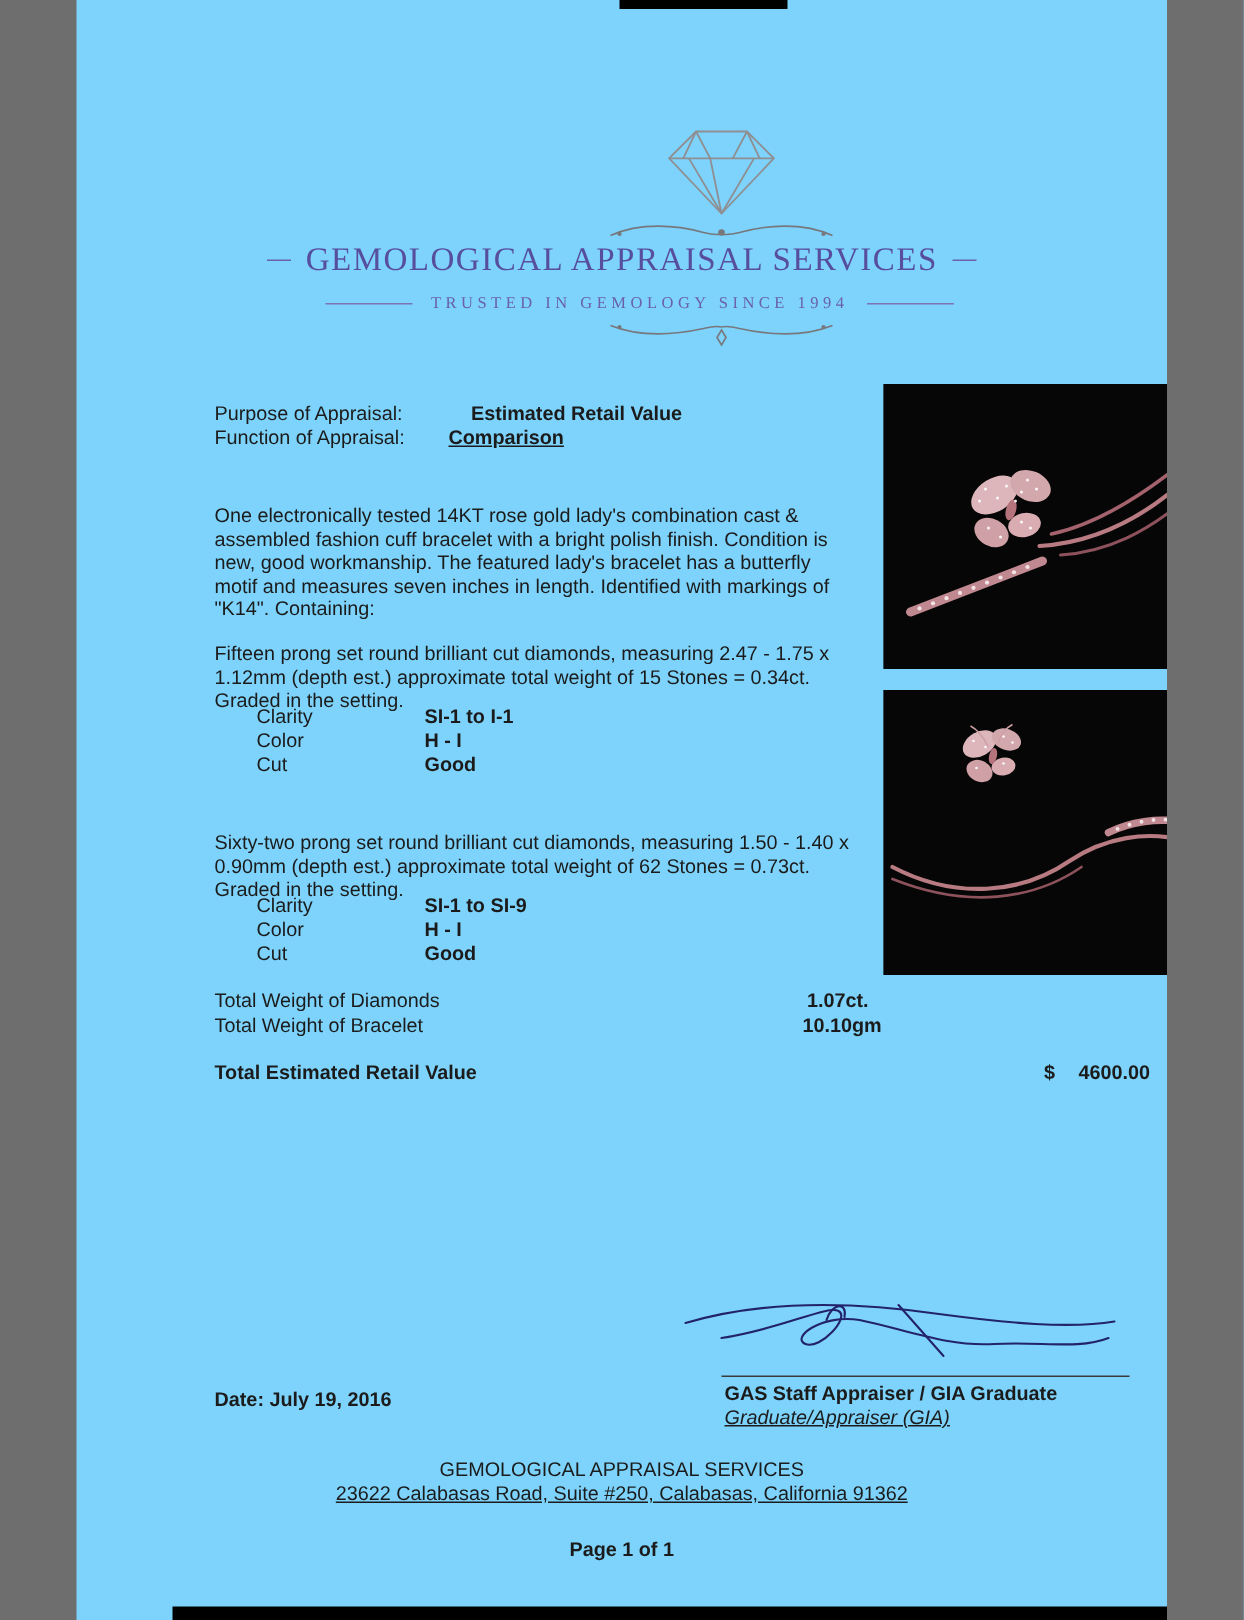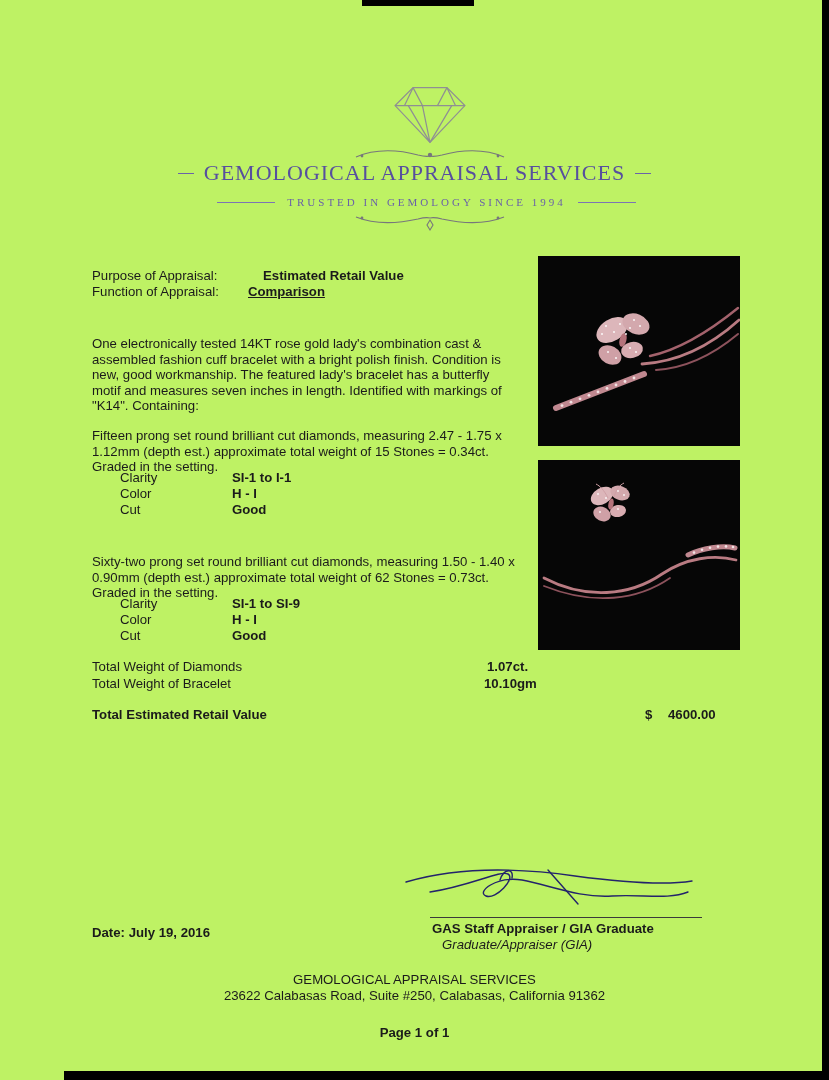--- a/index.html
+++ b/index.html
@@ -1,19 +1,19 @@
 <!DOCTYPE html>
 <html><head>
 <meta charset="utf-8">
 <style>
   html,body{margin:0;padding:0;background:#6e6e6e;}
   .sheet{
     position:relative;
-    width:829px;height:1080px;
-    background:#bef264;
+    width:727px;height:1080px;
+    background:#7dd3fc;
     font-family:"Liberation Sans", sans-serif;
     font-size:13.2px;
     color:#1b1b1b;
     overflow:hidden;
     margin:0 auto;
   }
   .abs{position:absolute;}
   .b{font-weight:bold;}
   .i{font-style:italic;}
   .para{line-height:15.5px;margin-top:26px;}
@@ -242,20 +242,20 @@
       <g stroke="#23236b" stroke-width="1.4" stroke-linecap="round">
         <path d="M6,26 C60,10 120,12 175,20 C220,26 262,30 292,25"></path>
         <path d="M30,36 C70,30 100,14 108,18 C116,22 96,44 86,40 C76,36 96,20 122,24 C152,30 180,42 212,40 C242,38 268,44 288,36"></path>
         <path d="M148,14 L178,48"></path>
         <path d="M100,24 C104,12 114,12 112,22"></path>
       </g>
     </svg>
   </div>
   <div class="abs" style="left:430px;top:917px;width:272px;height:0;border-top:1.3px solid #3a3a3a;"></div>
   <span class="abs b" style="left:432px;top:921px;">GAS Staff Appraiser / GIA Graduate</span>
-  <span class="abs i" style="left:442px;top:937px;">Graduate/Appraiser (GIA)</span>
+  <span class="abs i" style="left:432px;top:937px;text-decoration:underline;">Graduate/Appraiser (GIA)</span>
   <span class="abs b" style="left:92px;top:925px;">Date: July 19, 2016</span>
 
   <div class="abs center-line" style="top:972px;">GEMOLOGICAL APPRAISAL SERVICES</div>
-  <div class="abs center-line" style="top:988px;">23622 Calabasas Road, Suite #250, Calabasas, California 91362</div>
+  <div class="abs center-line" style="top:988px;text-decoration:underline;">23622 Calabasas Road, Suite #250, Calabasas, California 91362</div>
   <div class="abs center-line b" style="top:1025px;">Page 1 of 1</div>
 
 </div>
 
 </body></html>

